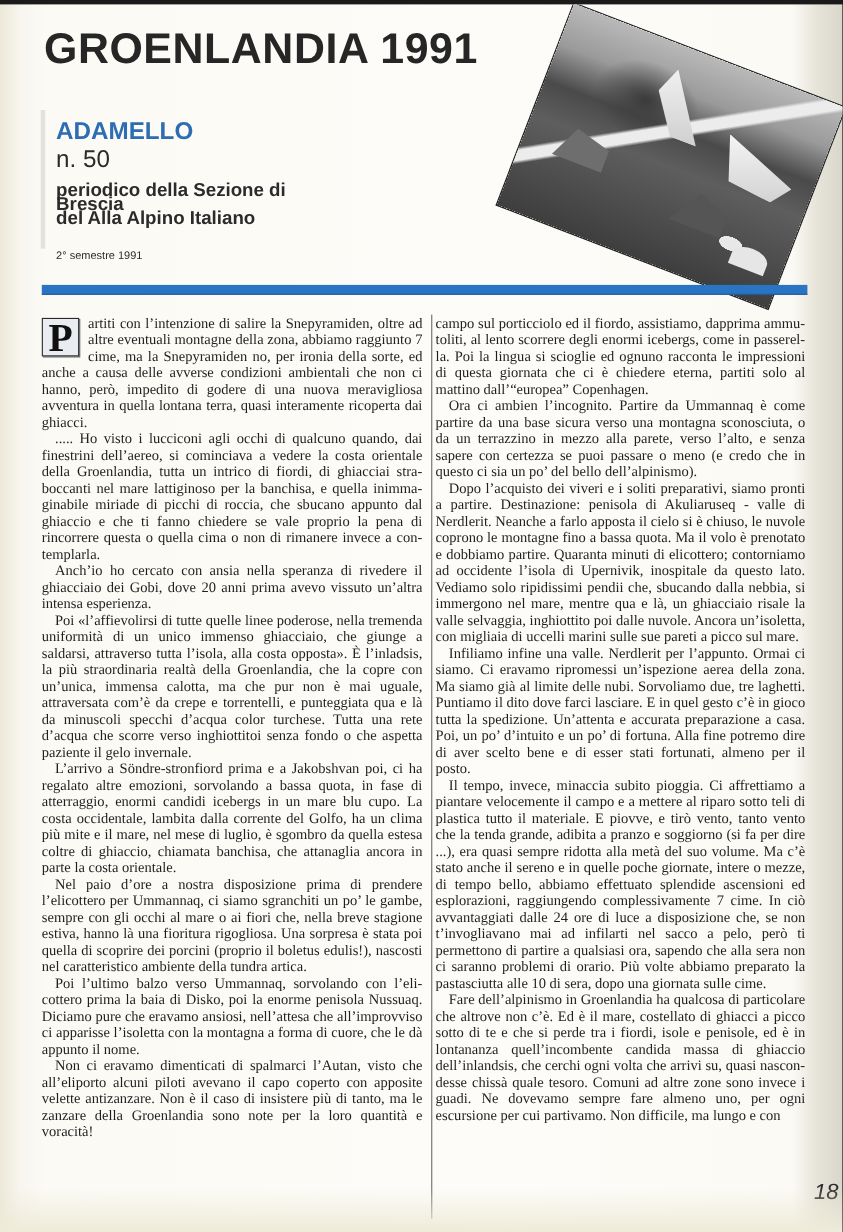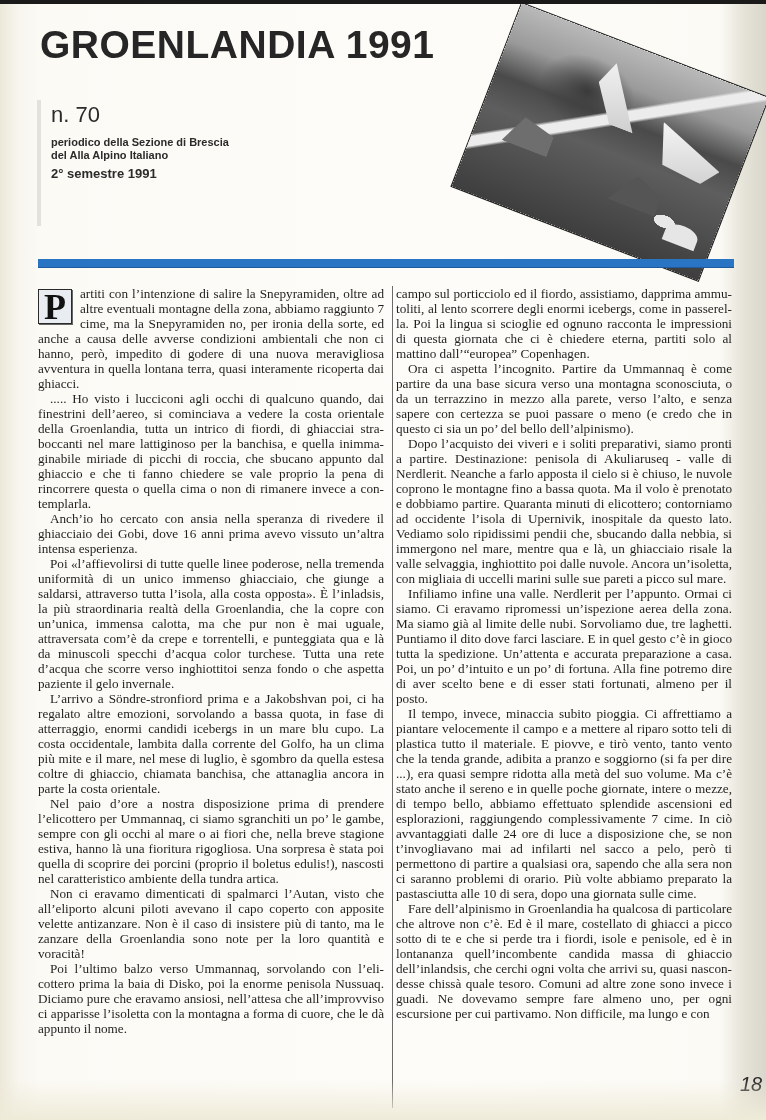--- a/index.html
+++ b/index.html
@@ -25,22 +25,22 @@
       color: #262626; margin: 0; line-height: 1;
     }
     .masthead {
       position: absolute; left: 37px; top: 96px; width: 230px; height: 126px;
       border-left: 4px solid #e4e2dc;
       padding-left: 10px;
       font-family: "Liberation Sans", "DejaVu Sans", sans-serif;
     }
     .mag-name { color: #2c6db3; font-weight: bold; font-size: 22px; margin-top: 8px; line-height: 1; }
     .mag-issue { color: #2b2b2b; font-size: 22px; margin-top: 4px; line-height: 1; }
-    .mag-desc { color: #2b2b2b; font-size: 11px; font-weight: bold; margin-top: 10px; line-height: 13px; }
-    .mag-date { color: #2b2b2b; font-size: 13px; font-weight: bold; margin-top: 4px; }
+    .mag-desc { color: #2b2b2b; font-size: 17px; font-weight: bold; margin-top: 10px; line-height: 13px; }
+    .mag-date { color: #2b2b2b; font-size: 10px; font-weight: normal; margin-top: 22px; }
     .blue-bar {
       position: absolute; left: 38px; top: 255px; width: 696px; height: 8px;
       background: #2a74c4; border-bottom: 1px solid #1e5a9c;
     }
     .photo {
       position: absolute; left: 478px; top: 40px; width: 264px; height: 196px;
       transform: rotate(21deg); transform-origin: center;
       background:
         radial-gradient(ellipse 18px 10px at 80% 78%, #e8e8e8 60%, transparent 62%),
         linear-gradient(150deg, transparent 0 40%, #ececec 41% 44%, transparent 45%),
@@ -84,21 +84,22 @@
     }
   </style>
 </head>
 <body>
 
 <div class="page">
 
   <h1 class="title">GROENLANDIA 1991</h1>
 
   <div class="masthead">
-    <div class="mag-issue">n. 70</div>
+    <div class="mag-name">ADAMELLO</div>
+    <div class="mag-issue">n. 50</div>
     <div class="mag-desc">
       <div>periodico della Sezione di Brescia</div>
       <div>del Alla Alpino Italiano</div>
     </div>
     <div class="mag-date">2° semestre 1991</div>
   </div>
 
   <div class="photo" title="Black and white photo of tents on tundra beneath snowy mountains">
     <div class="snow1"></div>
     <div class="snow2"></div>
@@ -106,33 +107,33 @@
     <div class="tent2"></div>
     <div class="tent3"></div>
   </div>
 
   <div class="blue-bar"></div>
 
   <div class="columns">
     <div class="col col-left">
       <p class="first"><span class="dropcap">P</span><span>artiti con l’intenzione di salire la Snepyramiden, oltre ad altre eventuali montagne della zona, abbiamo rag­giunto 7 cime, ma la Snepyramiden no, per ironia della sorte, ed anche a causa delle avverse condizioni ambien­tali che non ci hanno, però, impedito di godere di una nuova meravigliosa avventura in quella lontana terra, quasi intera­mente ricoperta dai ghiacci.</span></p>
       <p>..... Ho visto i lucciconi agli occhi di qualcuno quando, dai finestrini dell’aereo, si cominciava a vedere la costa orientale della Groenlandia, tutta un intrico di fiordi, di ghiacciai stra­boccanti nel mare lattiginoso per la banchisa, e quella inimma­ginabile miriade di picchi di roccia, che sbucano appunto dal ghiaccio e che ti fanno chiedere se vale proprio la pena di rincorrere questa o quella cima o non di rimanere invece a con­templarla.</p>
-      <p>Anch’io ho cercato con ansia nella speranza di rivedere il ghiacciaio dei Gobi, dove 16 anni prima avevo vissuto un’altra intensa esperienza.</p>
+      <p>Anch’io ho cercato con ansia nella speranza di rivedere il ghiacciaio dei Gobi, dove 20 anni prima avevo vissuto un’altra intensa esperienza.</p>
       <p>Poi «l’affievolirsi di tutte quelle linee poderose, nella tre­menda uniformità di un unico immenso ghiacciaio, che giunge a saldarsi, attraverso tutta l’isola, alla costa opposta». È l’inlad­sis, la più straordinaria realtà della Groenlandia, che la copre con un’unica, immensa calotta, ma che pur non è mai uguale, attraversata com’è da crepe e torrentelli, e punteggiata qua e là da minuscoli specchi d’acqua color turchese. Tutta una rete d’acqua che scorre verso inghiottitoi senza fondo o che aspetta paziente il gelo invernale.</p>
       <p>L’arrivo a Söndre-stronfiord prima e a Jakobshvan poi, ci ha regalato altre emozioni, sorvolando a bassa quota, in fase di atterraggio, enormi candidi icebergs in un mare blu cupo. La costa occidentale, lambita dalla corrente del Golfo, ha un clima più mite e il mare, nel mese di luglio, è sgombro da quella estesa coltre di ghiaccio, chiamata banchisa, che attana­glia ancora in parte la costa orientale.</p>
       <p>Nel paio d’ore a nostra disposizione prima di prendere l’elicottero per Ummannaq, ci siamo sgranchiti un po’ le gam­be, sempre con gli occhi al mare o ai fiori che, nella breve stagione estiva, hanno là una fioritura rigogliosa. Una sorpresa è stata poi quella di scoprire dei porcini (proprio il boletus edulis!), nascosti nel caratteristico ambiente della tundra artica.</p>
+      <p>Poi l’ultimo balzo verso Ummannaq, sorvolando con l’eli­cottero prima la baia di Disko, poi la enorme penisola Nussuaq. Diciamo pure che eravamo ansiosi, nell’attesa che all’improv­viso ci apparisse l’isoletta con la montagna a forma di cuore, che le dà appunto il nome.</p>
       <p>Non ci eravamo dimenticati di spalmarci l’Autan, visto che all’eliporto alcuni piloti avevano il capo coperto con apposite velette antizanzare. Non è il caso di insistere più di tanto, ma le zanzare della Groenlandia sono note per la loro quantità e voracità!</p>
-      <p>Poi l’ultimo balzo verso Ummannaq, sorvolando con l’eli­cottero prima la baia di Disko, poi la enorme penisola Nussuaq. Diciamo pure che eravamo ansiosi, nell’attesa che all’improv­viso ci apparisse l’isoletta con la montagna a forma di cuore, che le dà appunto il nome.</p>
     </div>
 
     <div class="divider"></div>
 
     <div class="col col-right">
       <p class="cont">campo sul porticciolo ed il fiordo, assistiamo, dapprima ammu­toliti, al lento scorrere degli enormi icebergs, come in passerel­la. Poi la lingua si scioglie ed ognuno racconta le impressioni di questa giornata che ci è chiedere eterna, partiti solo al mattino dall’“europea” Copenhagen.</p>
-      <p>Ora ci aspetta l’incognito. Partire da Ummannaq è come partire da una base sicura verso una montagna sconosciuta, o da un terrazzino in mezzo alla parete, verso l’alto, e senza sapere con certezza se puoi passare o meno (e credo che in questo ci sia un po’ del bello dell’alpinismo).</p>
+      <p>Ora ci ambien l’incognito. Partire da Ummannaq è come partire da una base sicura verso una montagna sconosciuta, o da un terrazzino in mezzo alla parete, verso l’alto, e senza sapere con certezza se puoi passare o meno (e credo che in questo ci sia un po’ del bello dell’alpinismo).</p>
       <p>Dopo l’acquisto dei viveri e i soliti preparativi, siamo pronti a partire. Destinazione: penisola di Akuliaruseq - valle di Nerdlerit. Neanche a farlo apposta il cielo si è chiuso, le nuvole coprono le montagne fino a bassa quota. Ma il volo è prenotato e dobbiamo partire. Quaranta minuti di elicottero; contorniamo ad occidente l’isola di Upernivik, inospitale da questo lato. Vediamo solo ripidissimi pendii che, sbucando dalla nebbia, si immergono nel mare, mentre qua e là, un ghiacciaio risale la valle selvaggia, inghiottito poi dalle nuvole. Ancora un’iso­letta, con migliaia di uccelli marini sulle sue pareti a picco sul mare.</p>
       <p>Infiliamo infine una valle. Nerdlerit per l’appunto. Ormai ci siamo. Ci eravamo ripromessi un’ispezione aerea della zona. Ma siamo già al limite delle nubi. Sorvoliamo due, tre laghetti. Puntiamo il dito dove farci lasciare. E in quel gesto c’è in gioco tutta la spedizione. Un’attenta e accurata preparazione a casa. Poi, un po’ d’intuito e un po’ di fortuna. Alla fine potremo dire di aver scelto bene e di esser stati fortunati, almeno per il posto.</p>
       <p>Il tempo, invece, minaccia subito pioggia. Ci affrettiamo a piantare velocemente il campo e a mettere al riparo sotto teli di plastica tutto il materiale. E piovve, e tirò vento, tanto vento che la tenda grande, adibita a pranzo e soggiorno (si fa per dire ...), era quasi sempre ridotta alla metà del suo volume. Ma c’è stato anche il sereno e in quelle poche giornate, intere o mezze, di tempo bello, abbiamo effettuato splendide ascen­sioni ed esplorazioni, raggiungendo complessivamente 7 ci­me. In ciò avvantaggiati dalle 24 ore di luce a disposizione che, se non t’invogliavano mai ad infilarti nel sacco a pelo, però ti permettono di partire a qualsiasi ora, sapendo che alla sera non ci saranno problemi di orario. Più volte abbiamo preparato la pastasciutta alle 10 di sera, dopo una giornata sulle cime.</p>
       <p>Fare dell’alpinismo in Groenlandia ha qualcosa di particola­re che altrove non c’è. Ed è il mare, costellato di ghiacci a picco sotto di te e che si perde tra i fiordi, isole e penisole, ed è in lontananza quell’incombente candida massa di ghiaccio dell’inlandsis, che cerchi ogni volta che arrivi su, quasi nascon­desse chissà quale tesoro. Comuni ad altre zone sono invece i guadi. Ne dovevamo sempre fare almeno uno, per ogni escursione per cui partivamo. Non difficile, ma lungo e con</p>
     </div>
   </div>
 
   <div class="page-number">18</div>
 
   <div class="bottom-fade"></div>

